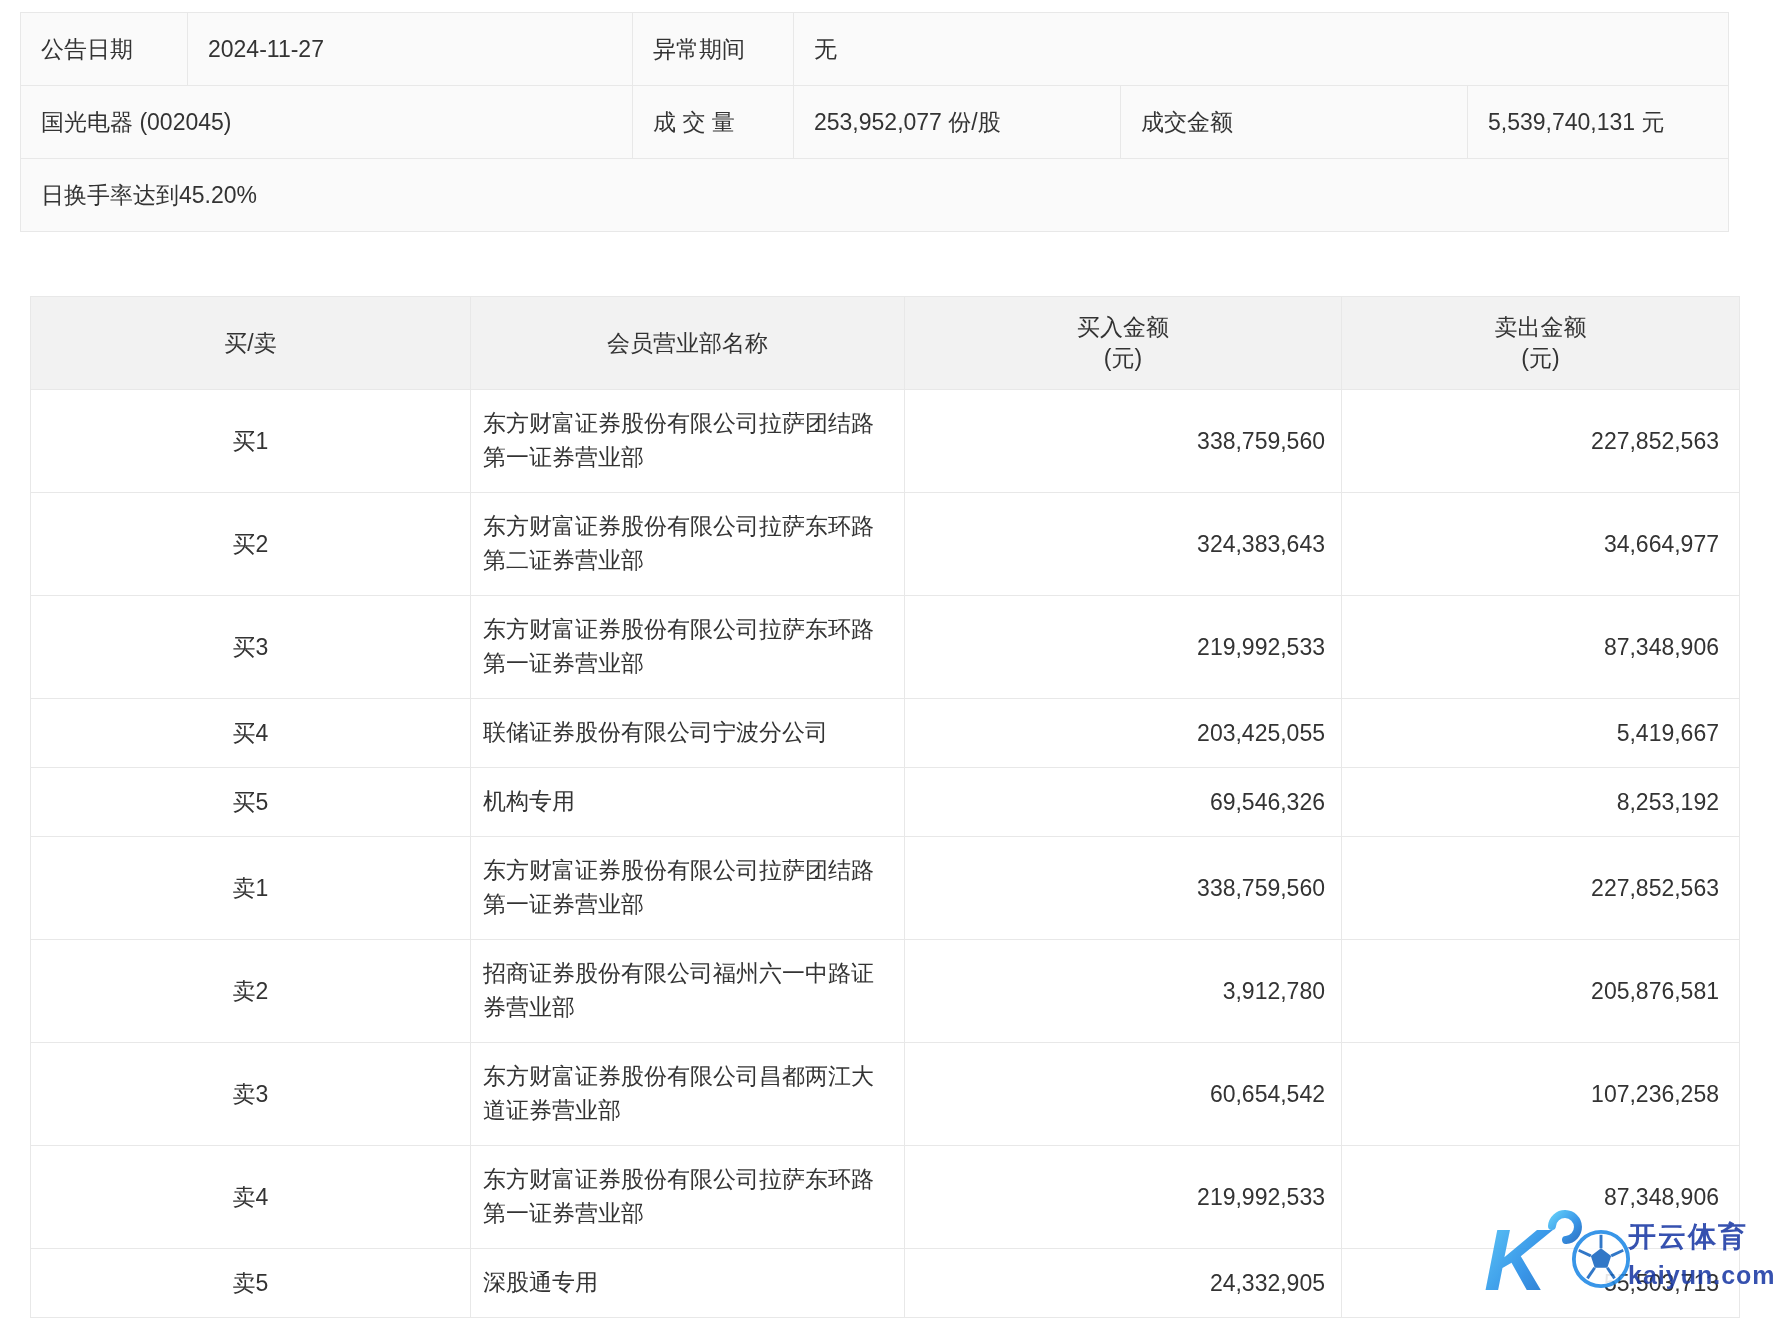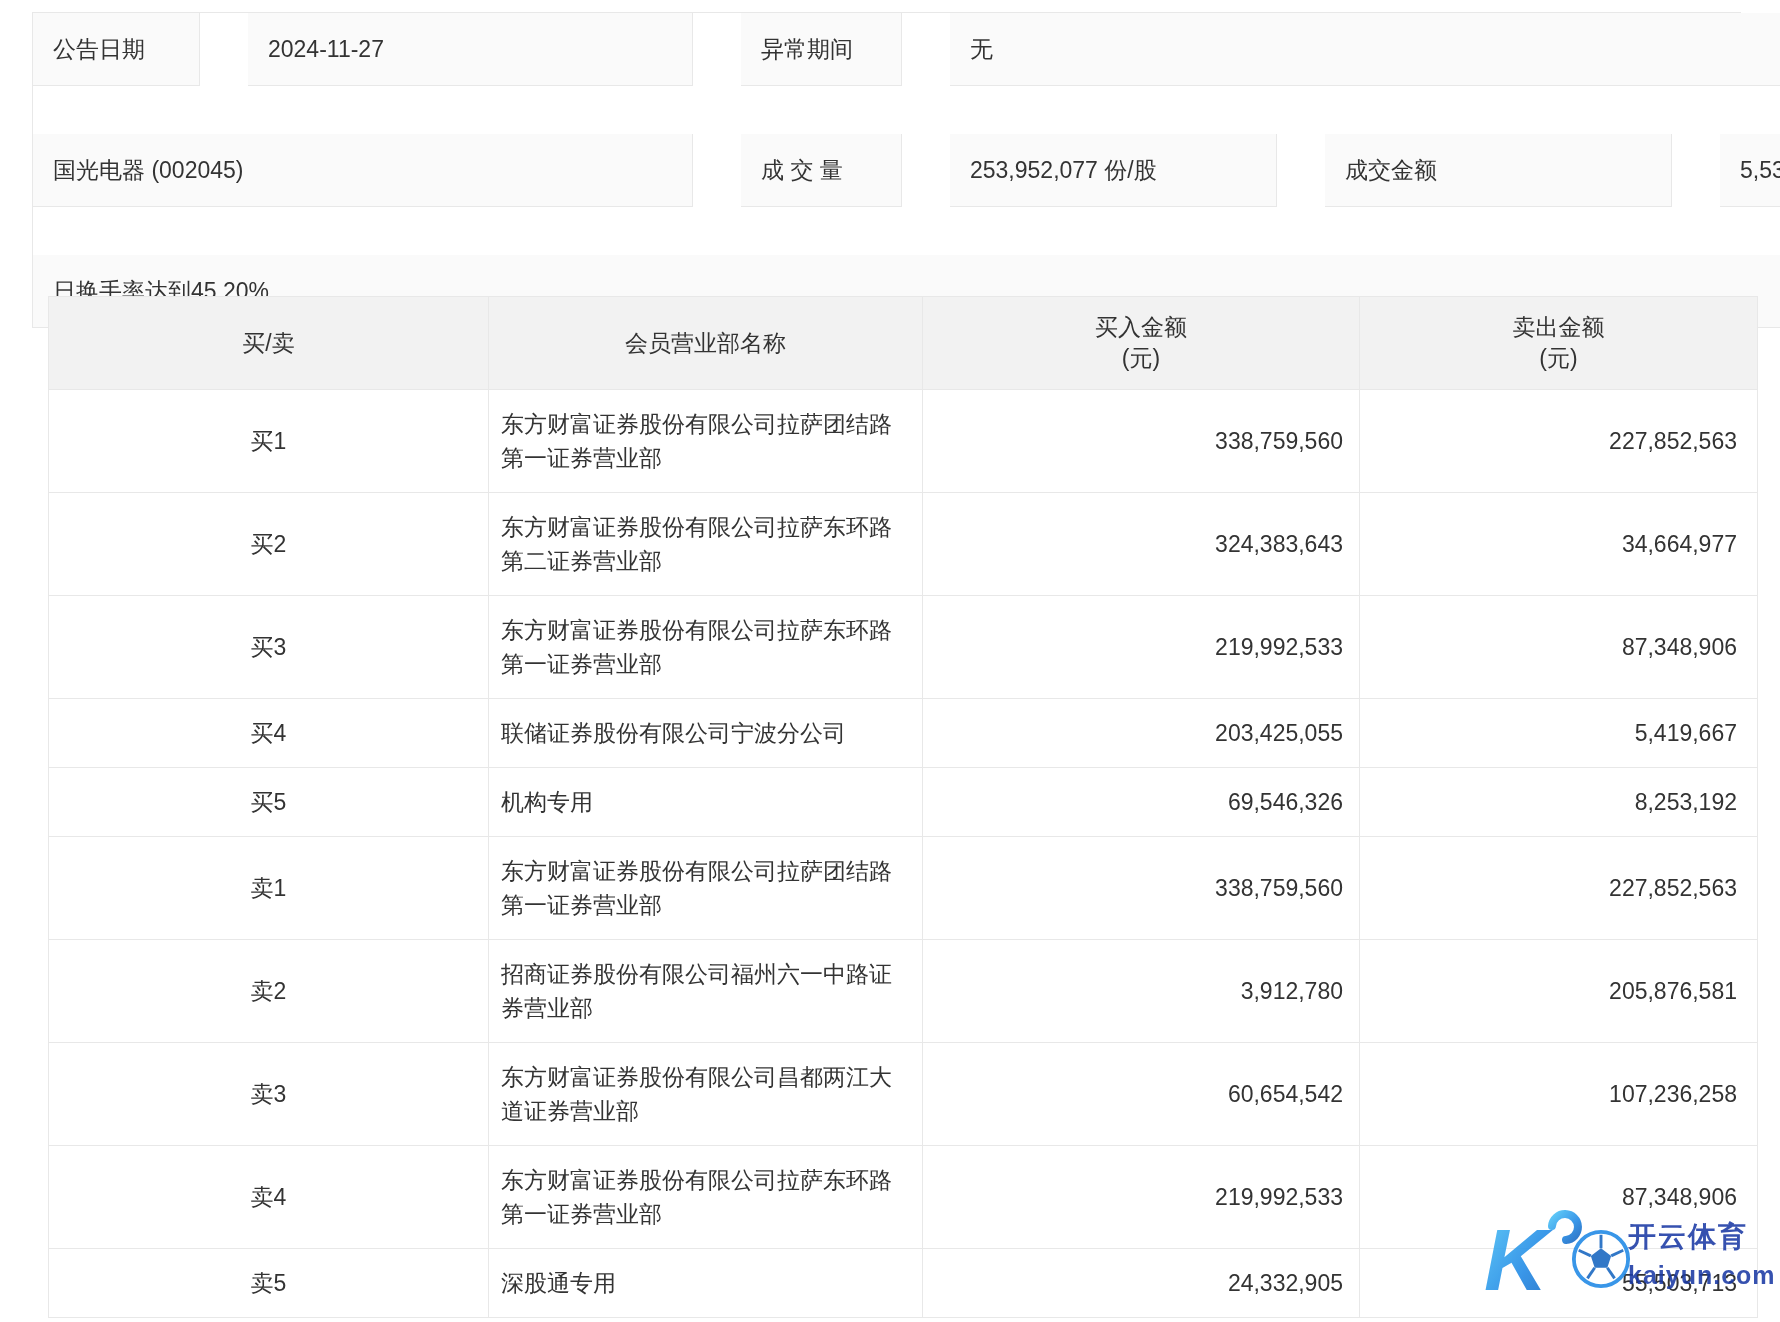--- a/index.html
+++ b/index.html
@@ -1,59 +1,59 @@
 <!DOCTYPE html>
 <html><head>
 <meta charset="utf-8">
 <style>
   * { margin:0; padding:0; }
   body { background:#ffffff; font-family:"Liberation Sans","DejaVu Sans",sans-serif; }
   .page { position:relative; width:1780px; height:1322px; background:#fff; color:#333; overflow:hidden; }
 
   
   .info {
-    position:absolute; left:32px; top:12px; width:1708px;
+    position:absolute; left:20px; top:12px; width:1708px;
     display:grid;
     grid-template-columns:167px 445px 161px 327px 347px 261px;
     grid-auto-rows:73px;
-    border-top:1px solid #e8e8e8; border-left:1px solid #e8e8e8;gap:48px;
+    border-top:1px solid #e8e8e8; border-left:1px solid #e8e8e8;
   }
   .icell {
     background:#fafafa;
     border-right:1px solid #e8e8e8; border-bottom:1px solid #e8e8e8;
     display:flex; align-items:center;
     padding-left:20px; font-size:23px; color:#333;
     white-space:nowrap; overflow:hidden;
   }
   .span2 { grid-column:span 2; }
   .span3 { grid-column:span 3; }
   .span6 { grid-column:span 6;text-align:center; }
 
   
   .mtable {
-    position:absolute; left:48px; top:296px; width:1708px;
+    position:absolute; left:30px; top:296px; width:1708px;
     border:1px solid #e8e8e8; border-bottom:none;
   }
   .trow {
     display:grid;
     grid-template-columns:440px 434px 437px 397px;
     border-bottom:1px solid #e8e8e8;
   }
   .thead { height:92px; background:#f2f2f2; }
   .tall  { height:102px; background:#fff; }
   .short { height:68px;  background:#fff;text-align:center; }
   .tcell {
     border-right:1px solid #e8e8e8;
     display:flex; align-items:center;
     font-size:23px; color:#333;
   }
   .tcell:last-child { border-right:none; }
   .hcell { flex-direction:column; justify-content:center; text-align:center; line-height:31px; }
   .c-side   { justify-content:center; }
-  .c-branch { justify-content:flex-start; padding:0 14px 0 12px; line-height:34px; }
+  .c-branch { justify-content:flex-start; padding:0 14px 0 12px; line-height:34px;font-family:Liberation Serif, serif; }
   .c-num    { justify-content:flex-end; padding-right:16px; }
   .c-last   { padding-right:20px; }
 
   
   .watermark {
     position:absolute; left:1484px; top:1210px;
     display:flex; align-items:flex-start;
     opacity:0.88; pointer-events:none;
   }
   .wm-k { width:102px; height:88px; flex:none; }

